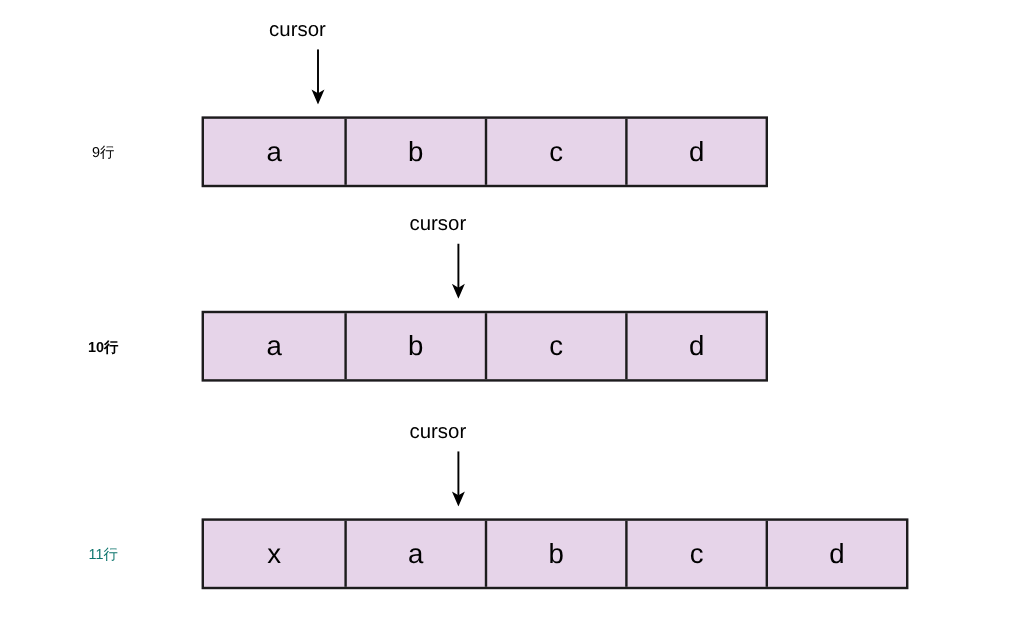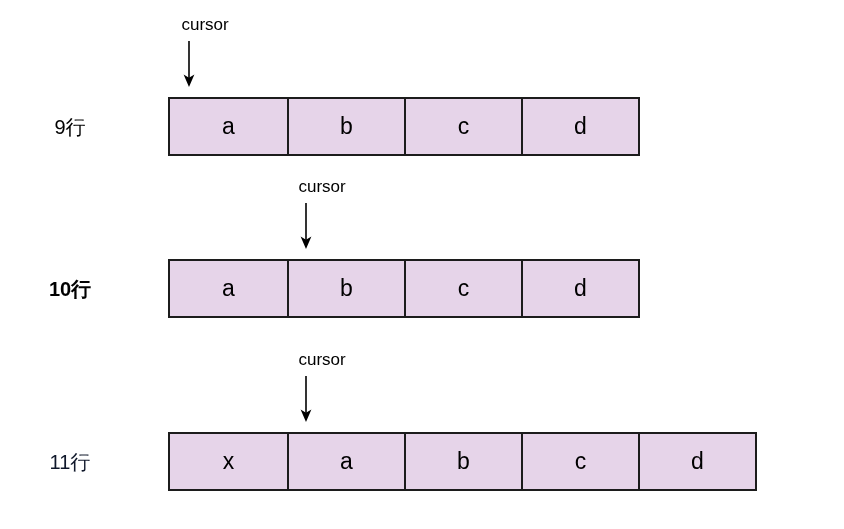--- a/index.html
+++ b/index.html
@@ -12,23 +12,23 @@
     width: 844px;
     height: 529px;
     background: #ffffff;
     overflow: hidden;
     font-family: "Liberation Sans", "DejaVu Sans", sans-serif;
     color: #000000;
   }
   .row-label {
     position: absolute;
     width: 100px;
-    left: 20px;
+    left: 36px;
     text-align: center;
-    font-size: 20px;
+    font-size: 12px;
     line-height: 24px;
     color: #000000;
     white-space: nowrap;
   }
   .cell-row {
     position: absolute;
     display: flex;
     box-sizing: border-box;
     border: 2px solid #1c1c1c;
   }
@@ -43,21 +43,21 @@
     border-left: 2px solid #1c1c1c;
   }
   .cell:first-child {
     border-left: none;
   }
   .cursor-group {
     position: absolute;
     width: 90px;
     display: flex;
     flex-direction: column;
-    align-items: flex-start;
+    align-items: flex-end;
   }
   .cursor-text {
     font-size: 17px;
     line-height: 20px;
     margin-bottom: 6px;
     color: #000000;
   }
   .arrow-svg {
     display: block;
   }
@@ -87,21 +87,21 @@
       <div class="cell" style="border-color: rgb(28, 28, 28); color: rgb(0, 0, 0);">c</div>
       <div class="cell" style="border-color: rgb(28, 28, 28); color: rgb(0, 0, 0);">d</div>
     </div>
     <div class="cursor-group" style="left: 298.5px; top: 177px;">
       <div class="cursor-text" style="color: rgb(0, 0, 0);">cursor</div>
       <svg width="14" height="46" viewBox="0 0 14 46" class="arrow-svg">
         <line x1="7" y1="0" x2="7" y2="37" stroke="#000000" stroke-width="1.6"></line>
         <polygon points="7,46 1.6,33.5 7,36.8 12.4,33.5" fill="#000000"></polygon>
       </svg>
     </div>
-    <div class="row-label" style="top: 449.5px; color: #0f172a;">11行</div>
+    <div class="row-label" style="top: 449.5px; color: #0f766e;">11行</div>
     <div class="cell-row" style="left: 168px; top: 432px; width: 589px; height: 59px; background: rgb(230, 212, 233); border-color: rgb(28, 28, 28);">
       <div class="cell" style="border-color: rgb(28, 28, 28); color: rgb(0, 0, 0);">x</div>
       <div class="cell" style="border-color: rgb(28, 28, 28); color: rgb(0, 0, 0);">a</div>
       <div class="cell" style="border-color: rgb(28, 28, 28); color: rgb(0, 0, 0);">b</div>
       <div class="cell" style="border-color: rgb(28, 28, 28); color: rgb(0, 0, 0);">c</div>
       <div class="cell" style="border-color: rgb(28, 28, 28); color: rgb(0, 0, 0);">d</div>
     </div>
     <div class="cursor-group" style="left: 298.5px; top: 350px;">
       <div class="cursor-text" style="color: rgb(0, 0, 0);">cursor</div>
       <svg width="14" height="46" viewBox="0 0 14 46" class="arrow-svg">

